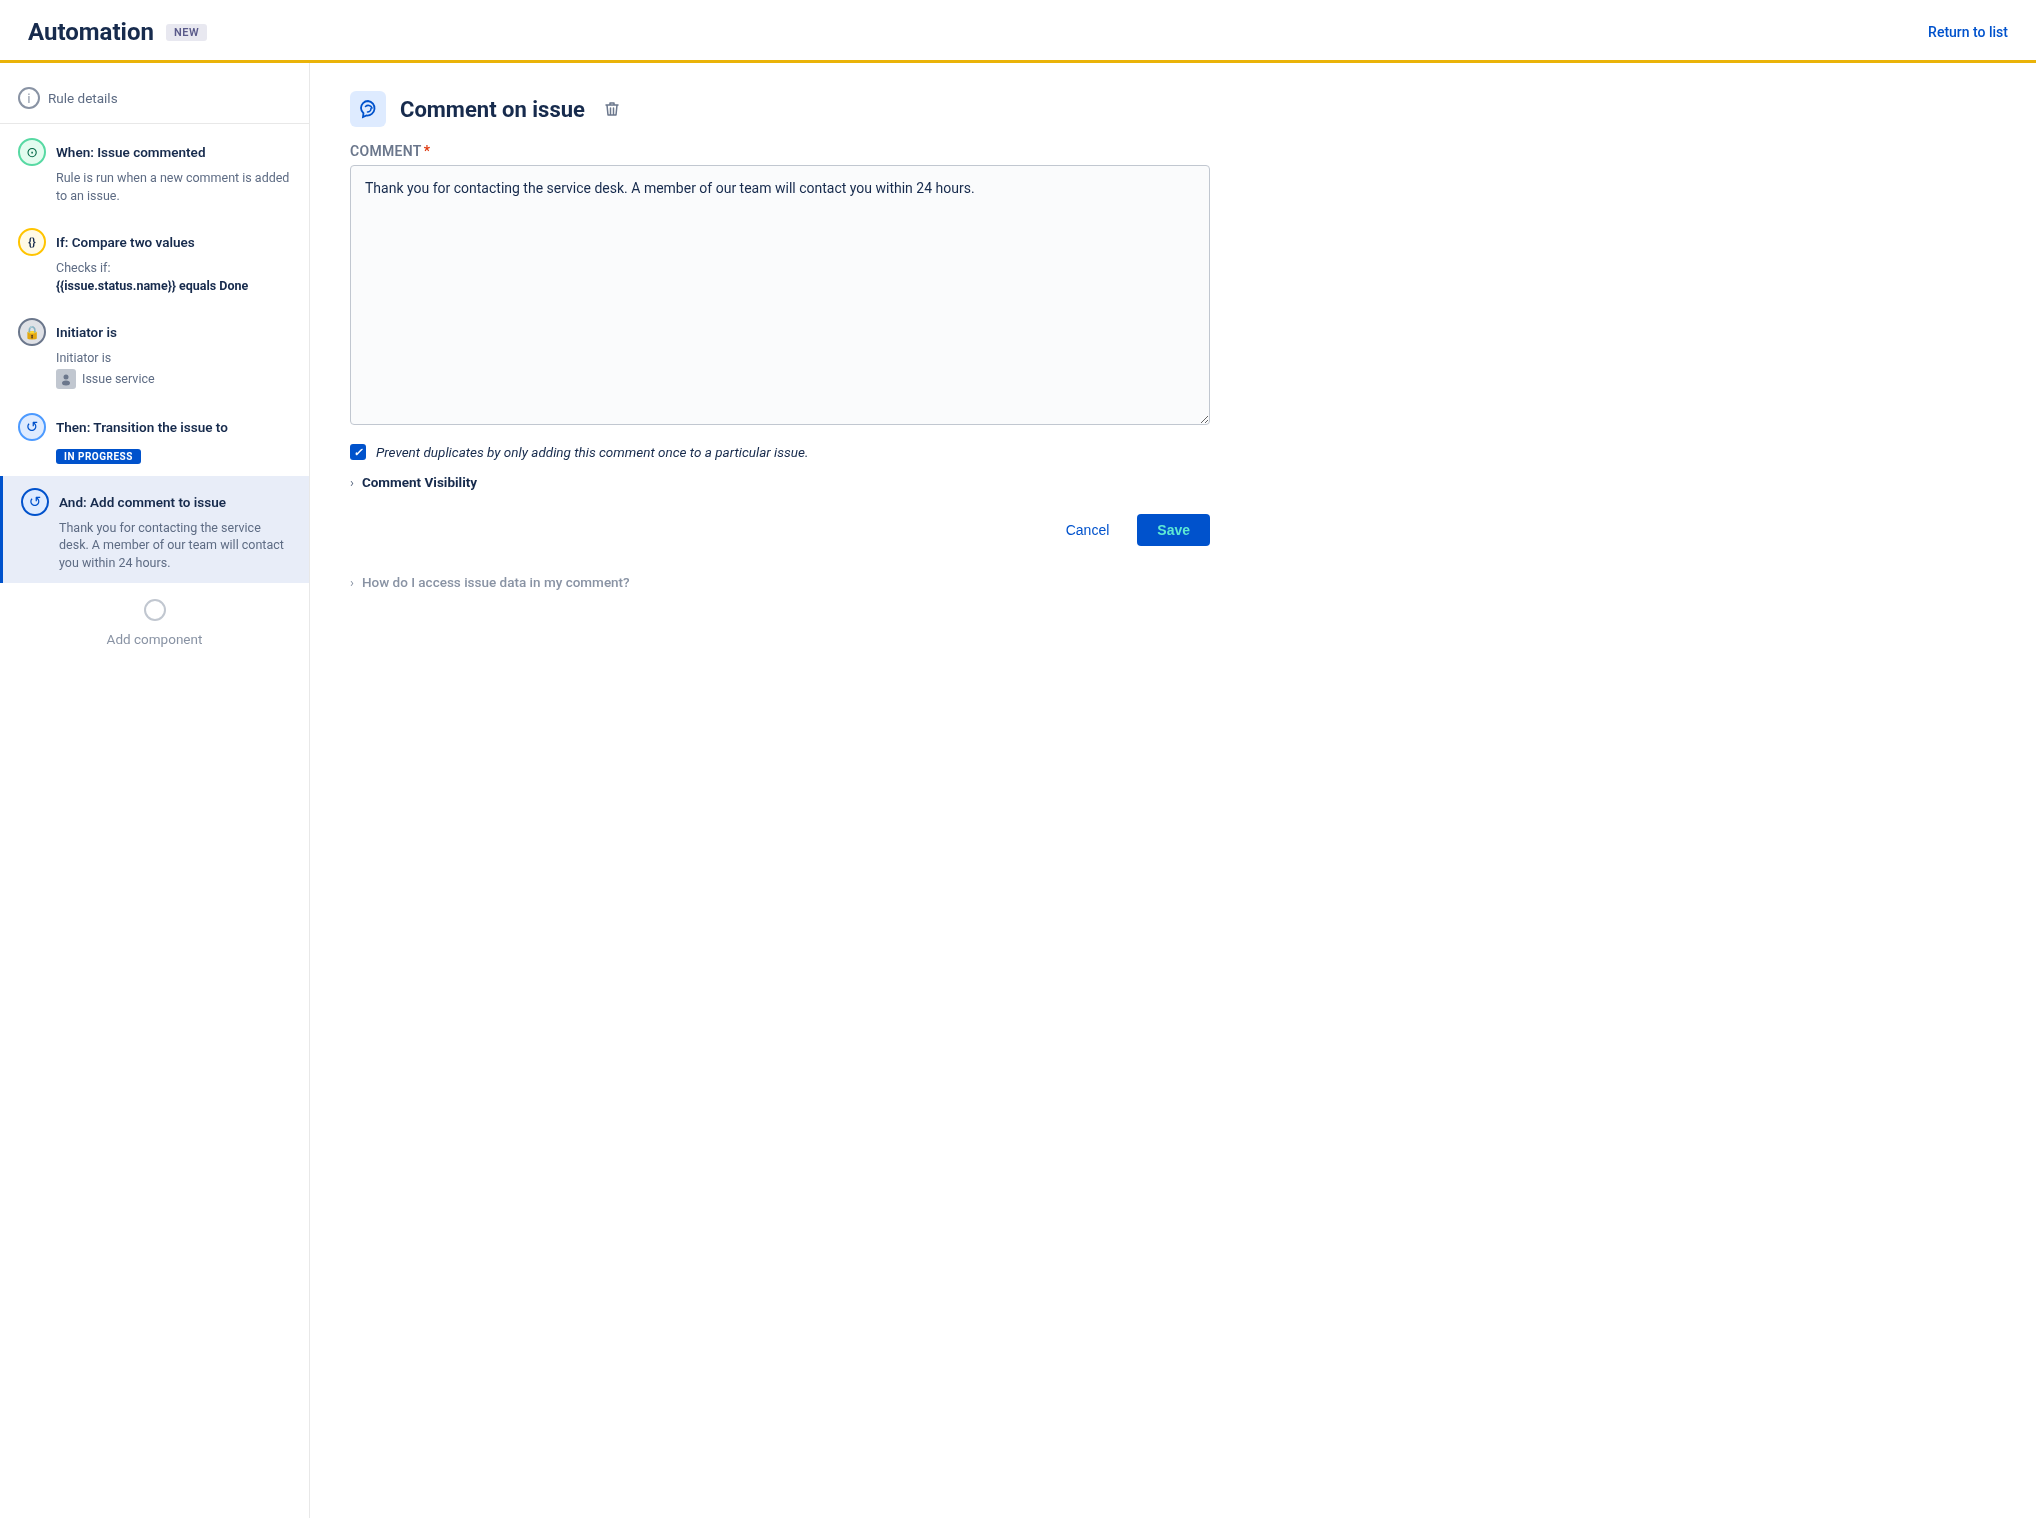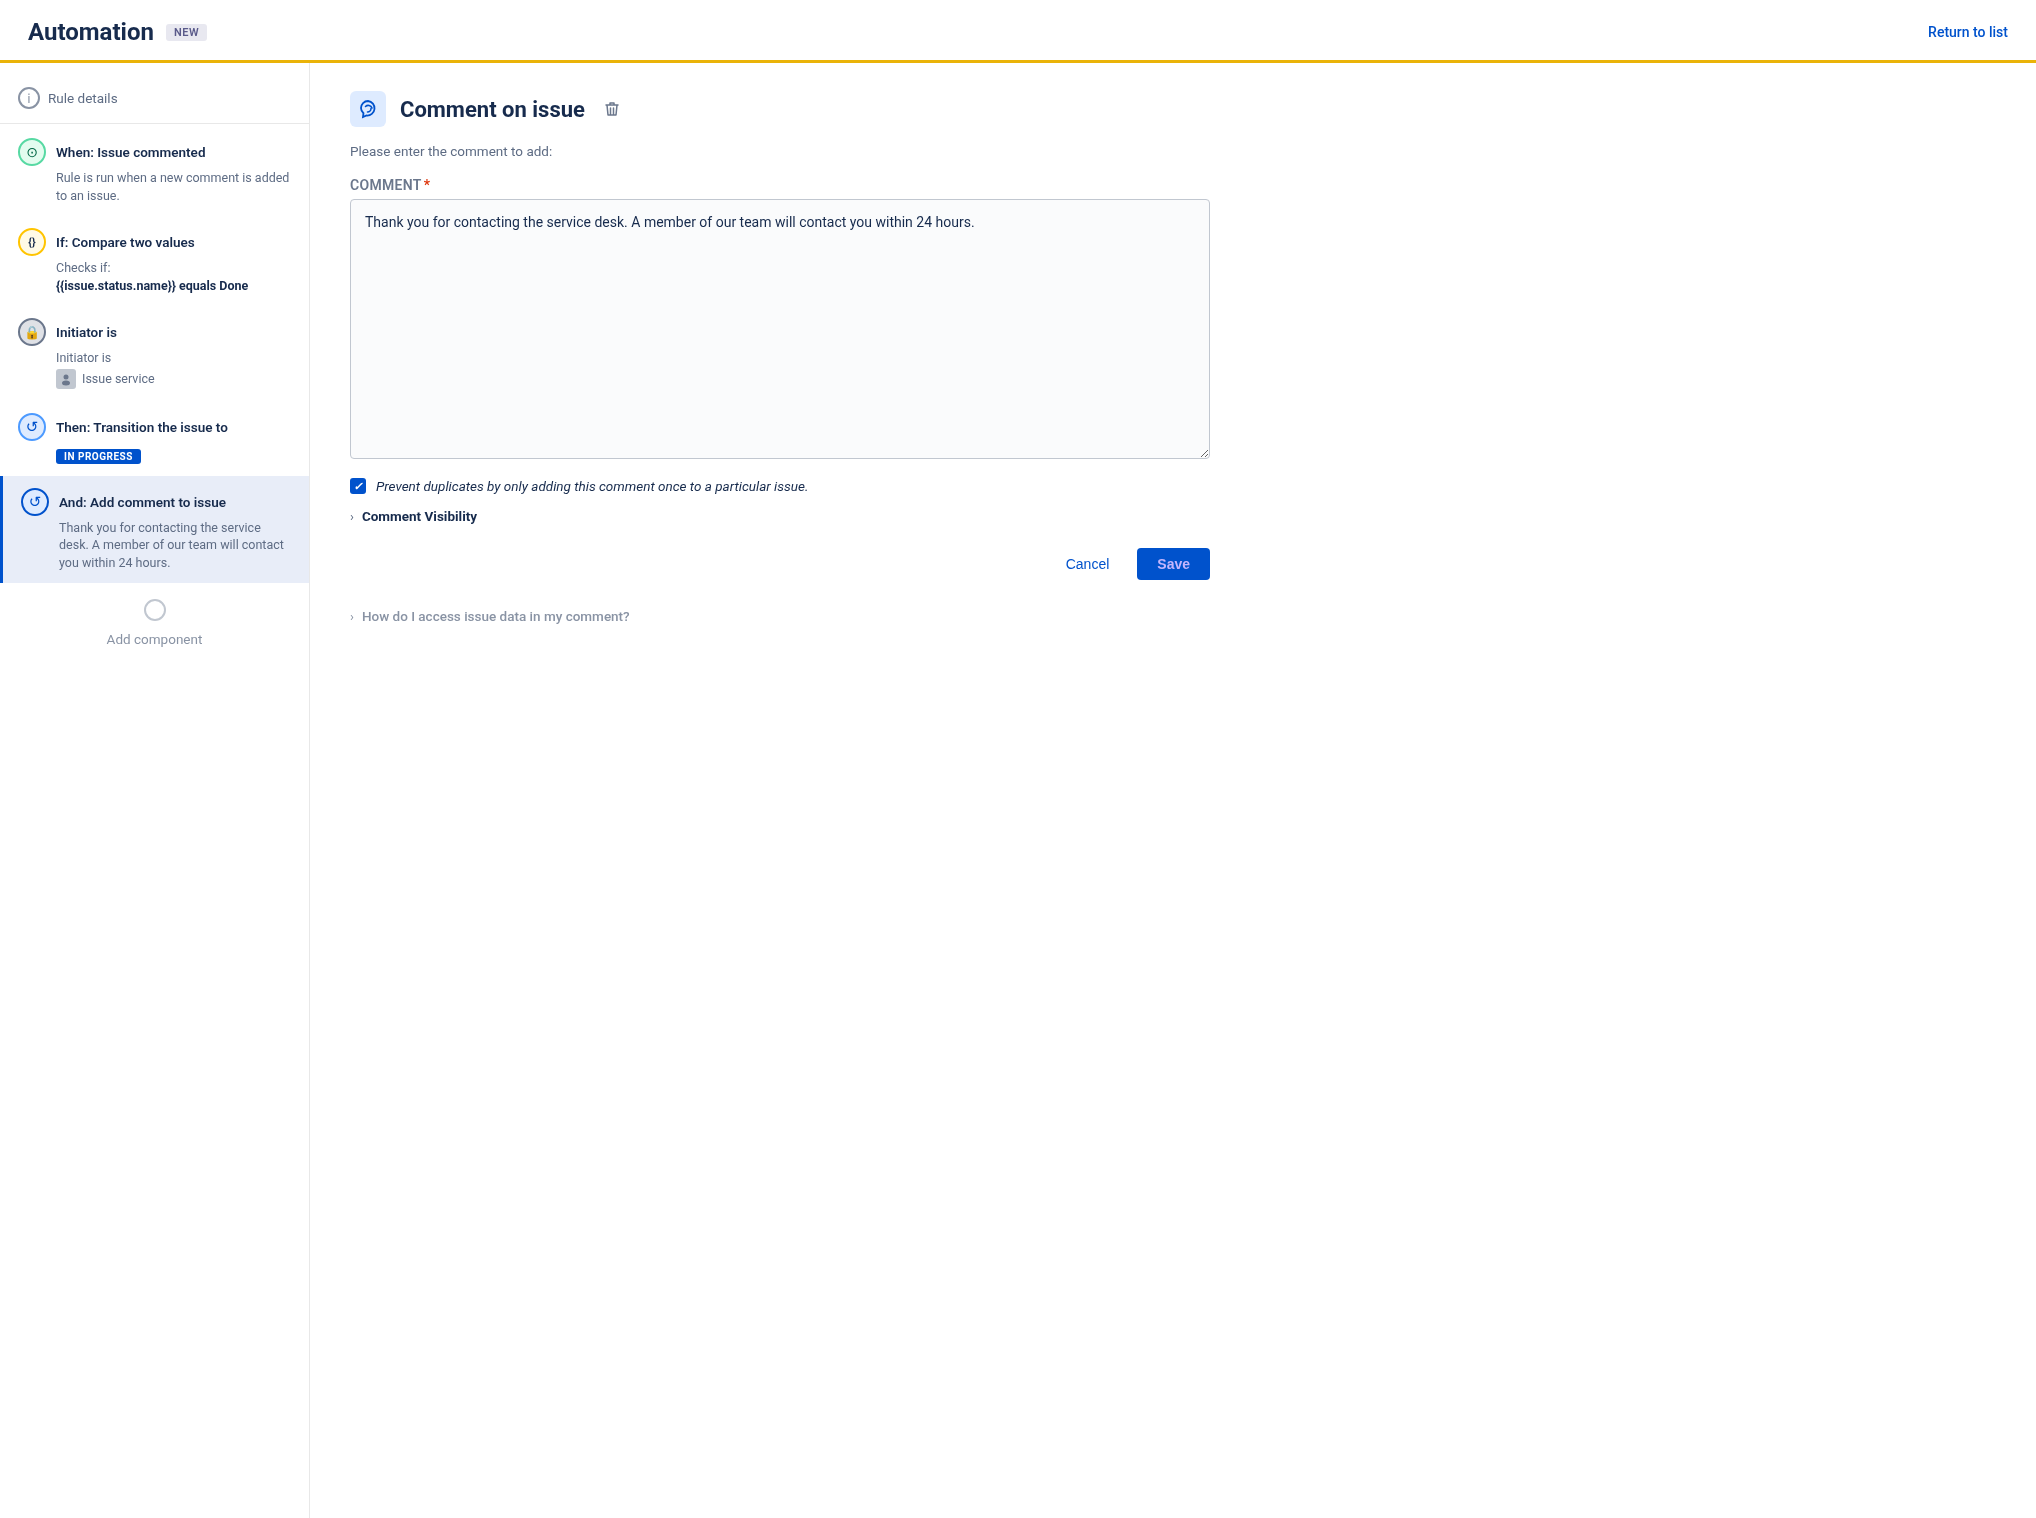--- a/index.html
+++ b/index.html
@@ -322,21 +322,21 @@
       color: #0052cc;
       font-size: 14px;
       font-weight: 500;
       cursor: pointer;
       border-radius: 4px;
     }
     .save-btn {
       padding: 8px 20px;
       border: none;
       background: #0052cc;
-      color: #c4b5fd;
+      color: #5eead4;
       font-size: 14px;
       font-weight: 600;
       cursor: pointer;
       border-radius: 4px;
     }
     .issue-data-row {
       display: flex;
       align-items: center;
       gap: 8px;
       margin-top: 28px;
@@ -444,21 +444,20 @@
           </svg>
         </div>
         <span class="content-title">Comment on issue</span>
         <div class="delete-icon-btn">
           <svg width="18" height="18" viewBox="0 0 18 18" fill="none">
             <path d="M3 5h12M7 5V3h4v2M7.5 8v6M10.5 8v6M4 5l1 10h8l1-10" stroke="#6b778c" stroke-width="1.5" stroke-linecap="round" stroke-linejoin="round"></path>
           </svg>
         </div>
       </div>
 
-      <div class="content-subtitle">Please enter the comment to add:</div>
 
       <div class="comment-label">
         <span>Comment</span><span class="required-star">*</span>
       </div>
 
       <textarea class="comment-textarea" style="">Thank you for contacting the service desk. A member of our team will contact you within 24 hours.</textarea>
 
       <div class="prevent-duplicates-row">
         <div class="checkbox-checked"></div>
         <span class="prevent-duplicates-text">Prevent duplicates by only adding this comment once to a particular issue.</span>

